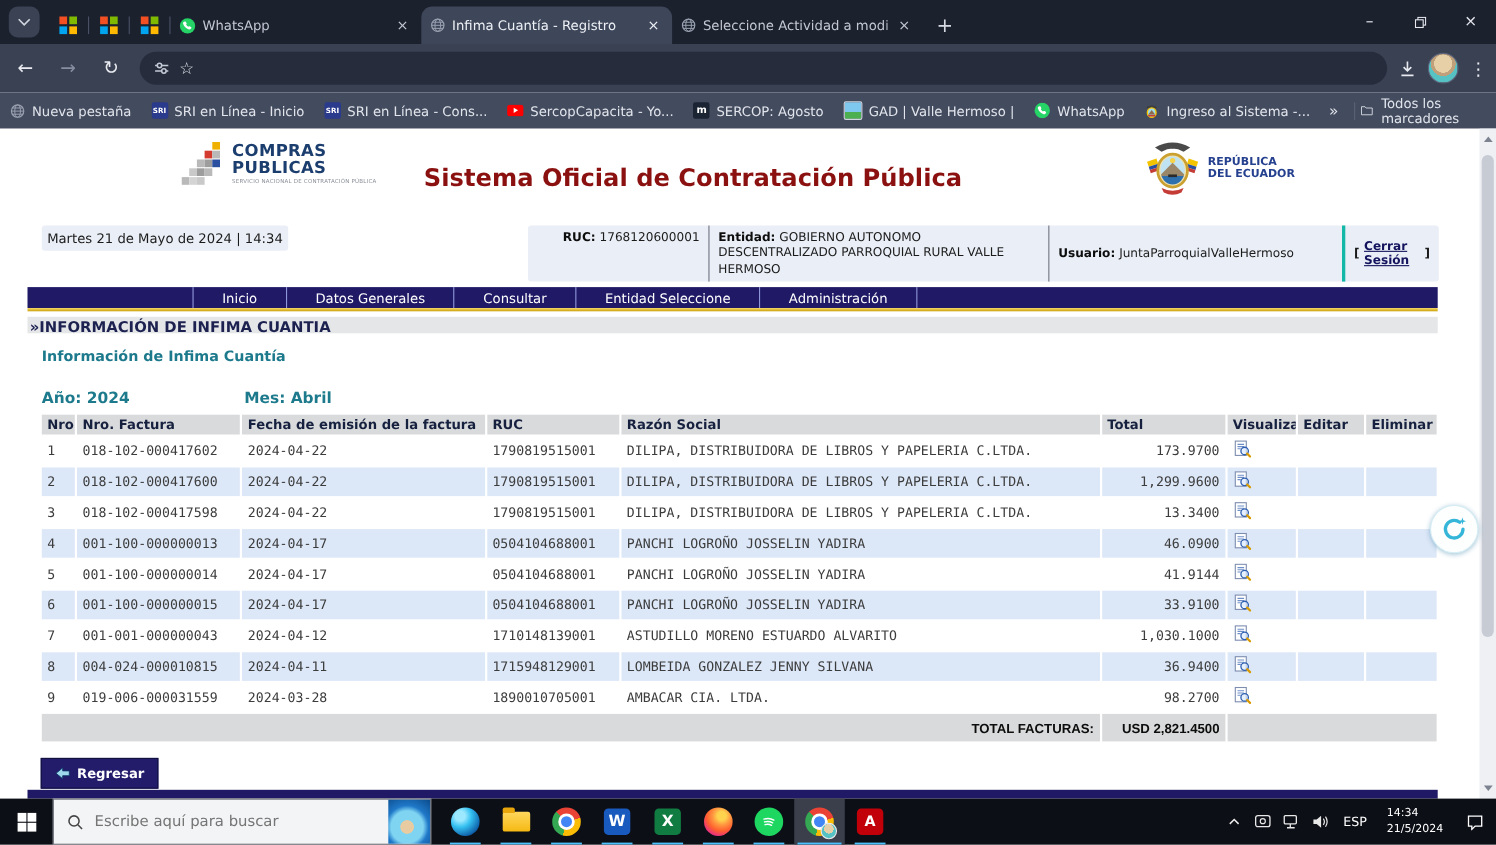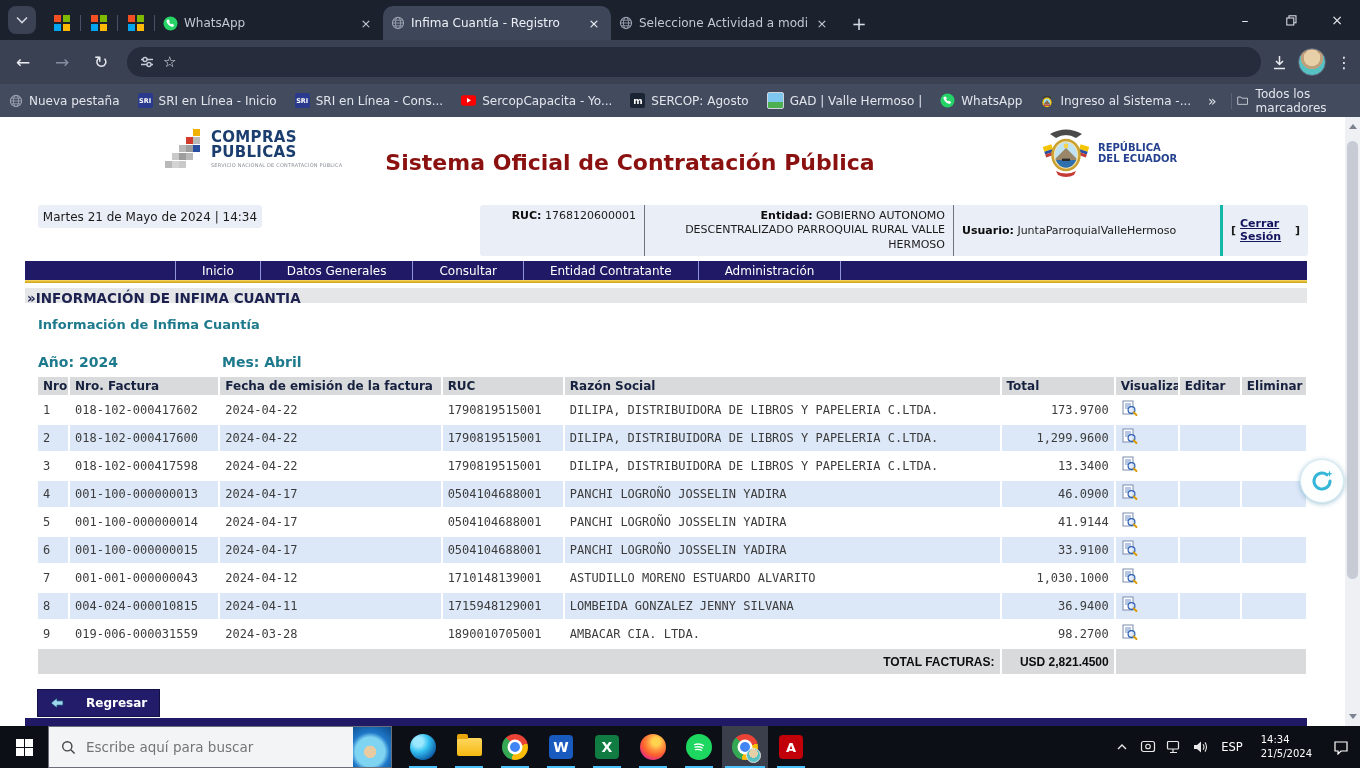--- a/index.html
+++ b/index.html
@@ -62,21 +62,21 @@
   .republic{position:absolute;left:1040px;top:10px;display:flex;align-items:center;gap:6px;}
   .republic .rep-text{font-size:10px;font-weight:bold;color:#24408e;line-height:1.15;}
 
   .datebox{position:absolute;left:38px;top:88px;width:224px;height:23px;background:#eaeef6;border-radius:3px;
            display:flex;align-items:center;justify-content:center;font-size:12px;color:#1b1b1b;}
   .sessionbox{position:absolute;left:480px;top:88px;width:828px;background:#eaeef6;border-radius:3px;
               display:flex;align-items:stretch;font-size:11px;color:#1b1b1b;min-height:46px;}
   .sessionbox b{color:#0d0d0d;}
   .s-cell{padding:4px 8px;display:flex;}
   .s-ruc{flex:0 0 148px;justify-content:flex-end;align-items:flex-start;border-right:1px solid #6f7380;}
-  .s-entity{flex:0 0 292px;text-align:right;display:block;line-height:1.3;border-right:1px solid #6f7380;}
+  .s-entity{flex:0 0 292px;text-align:left;display:block;line-height:1.3;border-right:1px solid #6f7380;}
   .s-user{flex:0 0 250px;align-items:center;justify-content:flex-start;border-right:3px solid #14b8a6;}
   .s-logout{flex:1;align-items:center;justify-content:center;font-weight:bold;}
   .s-logout a{color:#14145e;text-decoration:underline;margin:0 4px;}
 
   .menubar{position:absolute;left:25px;top:144px;width:1282px;height:19px;background:#201a66;}
   .menubar ul{list-style:none;margin:0;padding:0 0 0 150px;display:flex;height:100%;}
   .menubar li{display:flex;align-items:center;padding:0 26px;color:#fff;font-size:12px;border-left:1px solid #8f97d9;}
   .menubar li:last-child{border-right:1px solid #8f97d9;}
   .goldline{position:absolute;left:25px;top:163px;width:1282px;height:3px;
             background:linear-gradient(180deg,#f7d96b,#caa008);}
@@ -92,21 +92,21 @@
               font-size:12px;overflow:hidden;white-space:nowrap;}
   table.ic td{font-family:"DejaVu Sans Mono","Liberation Mono",monospace;color:#3c3c3c;padding:3px 5px;height:19px;
               overflow:hidden;white-space:nowrap;}
   table.ic tr.even td{background:#dce7f7;}
   table.ic td.num{text-align:right;}
   table.ic tr.totalrow td{background:#d9dadb;color:#0d0d0d;font-family:Liberation Sans, sans-serif;
                           font-weight:bold;}
   .viewbtn{display:inline-block;cursor:pointer;}
 
   .regresar{position:absolute;left:37px;top:572px;height:26px;background:#231c6b;border:1px solid #11103f;
-            color:#fff;font-weight:bold;font-size:12px;display:flex;align-items:center;gap:22px;padding:0 12px;}
+            color:#fff;font-weight:bold;font-size:12px;display:flex;align-items:center;gap:6px;padding:0 12px;}
   .footerbar{position:absolute;left:25px;top:601px;width:1282px;height:8px;background:#201a66;}
 
   .pagescroll{position:absolute;right:0;top:0;width:15px;height:609px;background:#eef0f4;}
   .ps-thumb{position:absolute;left:2px;top:24px;width:11px;height:438px;background:#c6cbd4;border-radius:6px;}
   .ps-arrow{position:absolute;left:0;width:15px;height:15px;display:flex;align-items:center;justify-content:center;}
   .ps-up{top:2px;} .ps-down{bottom:2px;}
   .tri-up{width:0;height:0;border-left:4px solid transparent;border-right:4px solid transparent;border-bottom:5px solid #7c8290;}
   .tri-down{width:0;height:0;border-left:4px solid transparent;border-right:4px solid transparent;border-top:5px solid #7c8290;}
 
   .floating-widget{position:absolute;left:1300px;top:342px;width:42px;height:42px;border-radius:50%;
@@ -396,21 +396,21 @@
         <a href="#">Cerrar Sesión</a>
         <span>]</span>
       </div>
     </div>
 
     <div class="menubar">
         <ul id="menu-list">
           <li>Inicio</li>
           <li>Datos Generales</li>
           <li>Consultar</li>
-          <li>Entidad Contratante</li>
+          <li>Entidad Seleccione</li>
           <li>Administración</li>
         </ul>
       </div>
     <div class="goldline"></div>
     <div class="crumb">»INFORMACIÓN DE INFIMA CUANTIA</div>
     <div class="section-title">Información de Infima Cuantía</div>
 
     <div class="ym year">
       <span>Año:</span>
       <span>2024</span>

